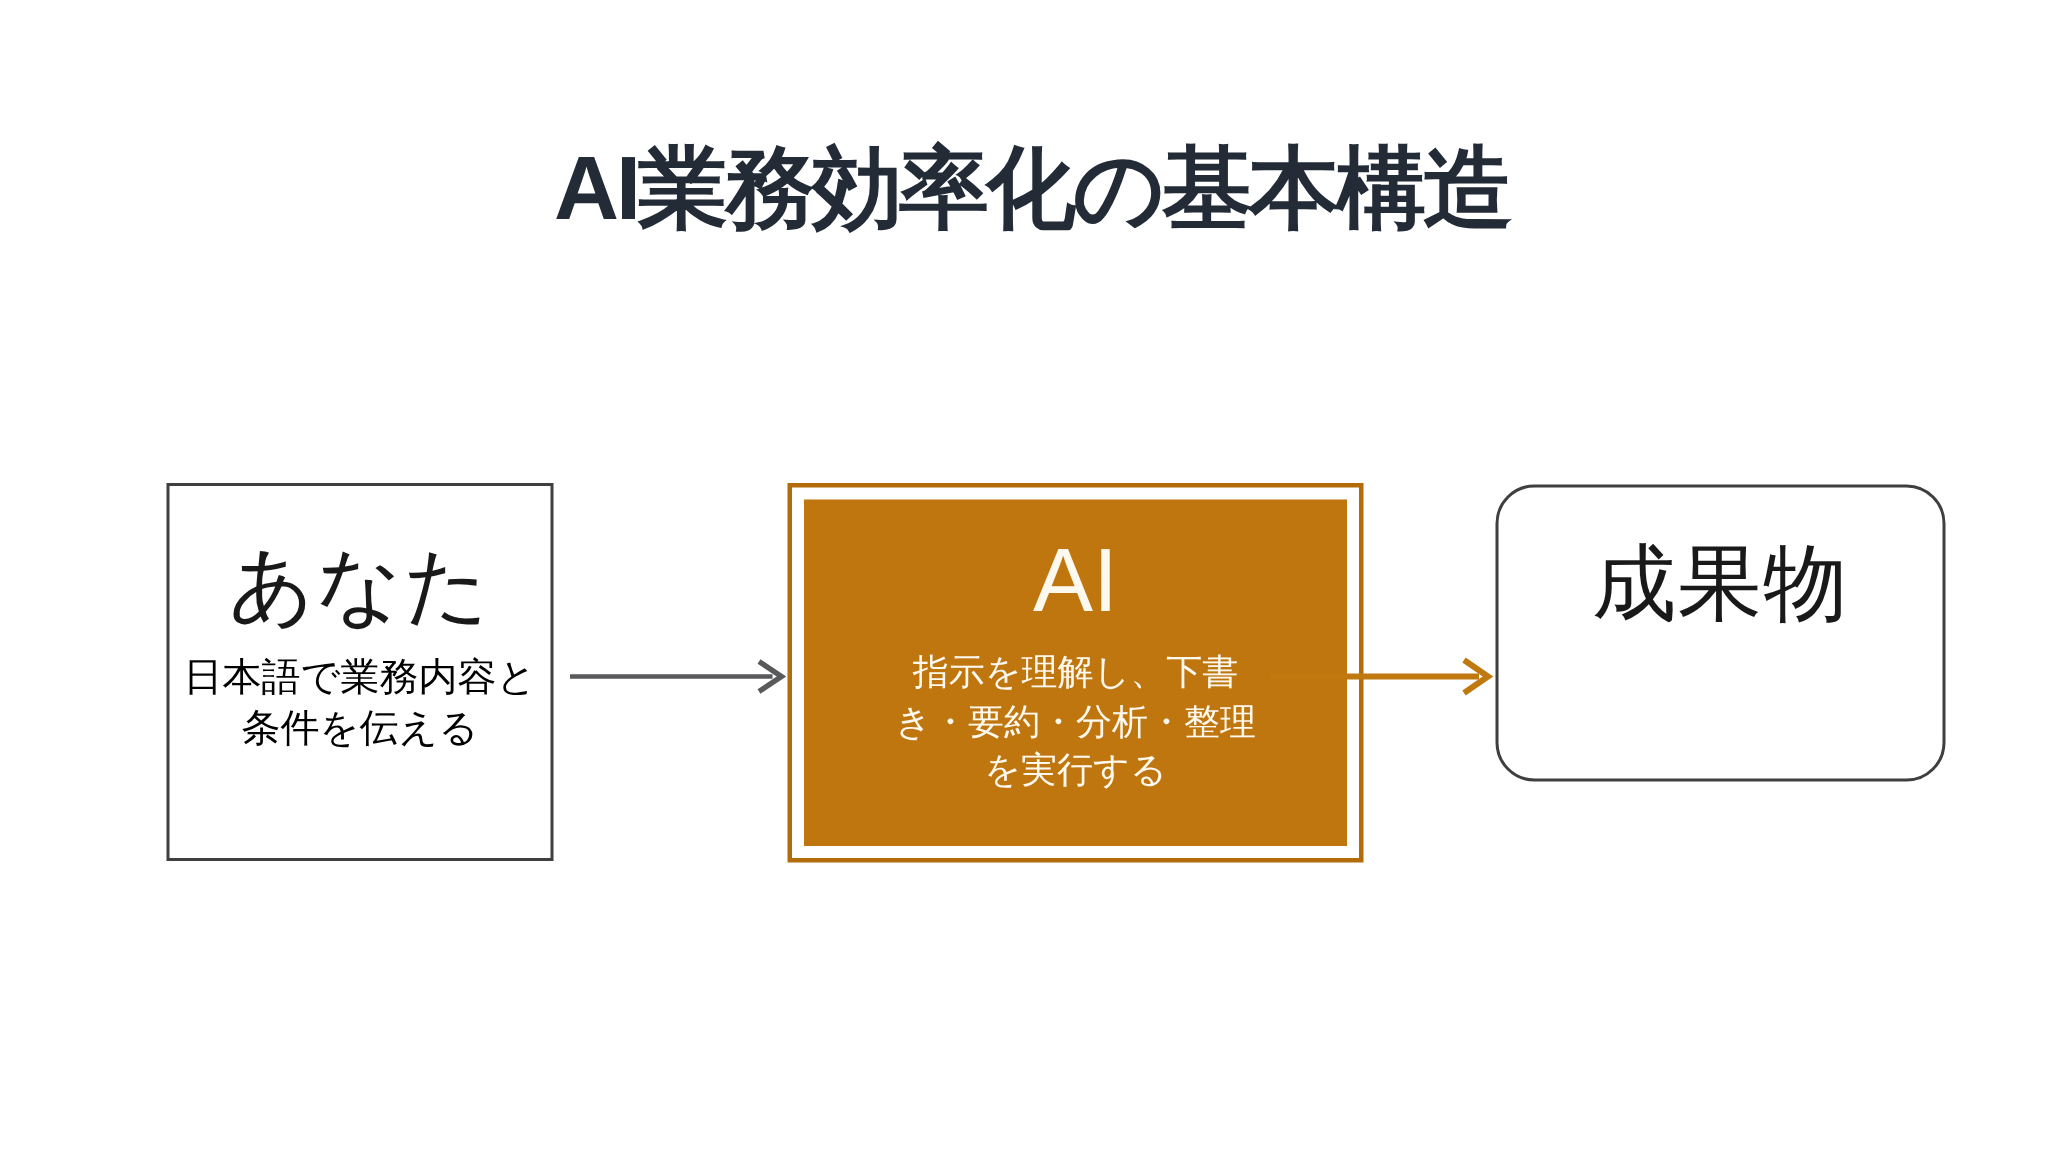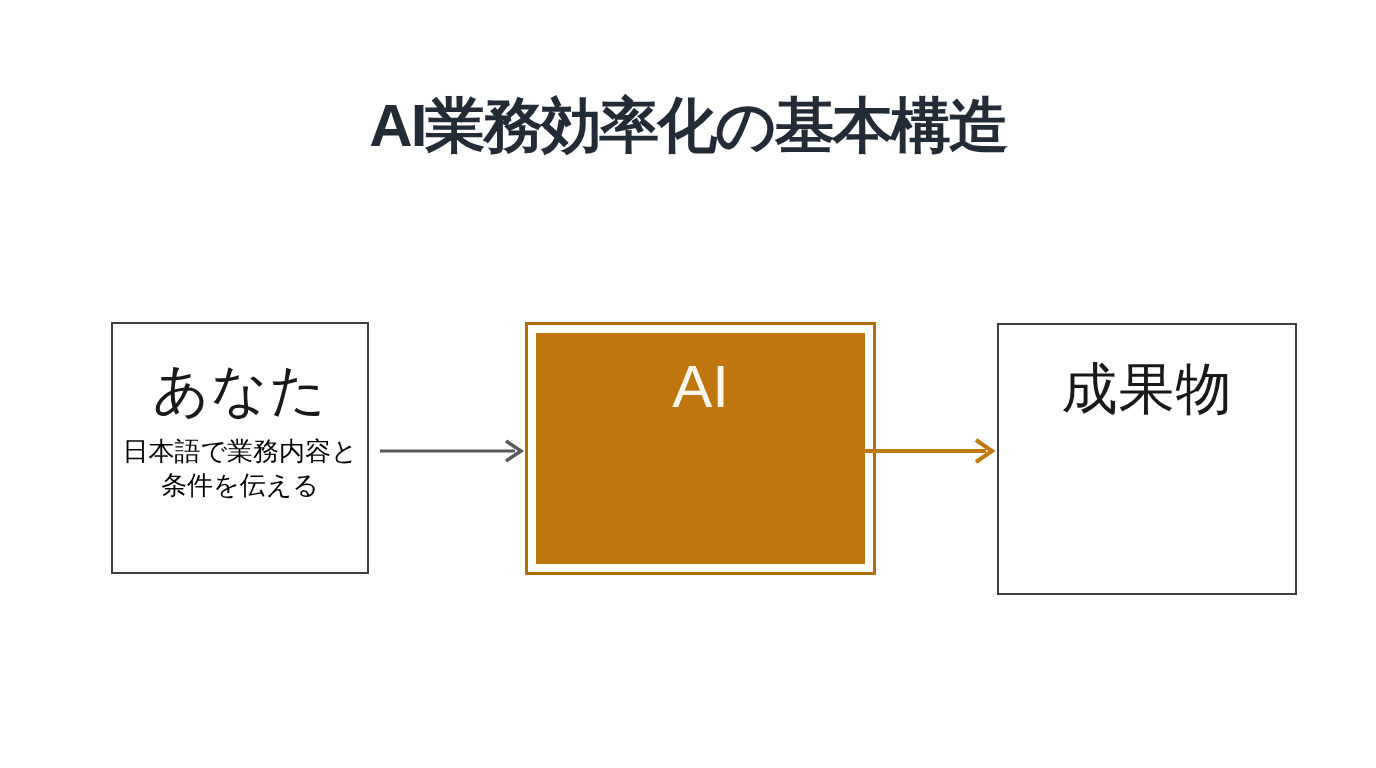--- a/index.html
+++ b/index.html
@@ -17,23 +17,23 @@
     text-align: center;
     font-size: 60px; line-height: 1.0; font-weight: 900;
     color: #232b37; letter-spacing: -2px;
   }
   .node {
     position: absolute; background: #ffffff;
     border: 2px solid #3f3f3f;
     text-align: center;
   }
   .node-you  { left: 78px;  top: 322px; width: 258px; height: 252px; padding-top: 32px; margin-left: 33px; }
-  .node-out  { left: 997px; top: 323px; width: 300px; height: 272px; padding-top: 30px; }
+  .node-out  { left: 997px; top: 323px; width: 300px; height: 198px; padding-top: 30px; border-radius: 26px; }
   .node-ai-frame {
-    position: absolute; left: 525px; top: 322px; width: 351px; height: 253px;
+    position: absolute; left: 525px; top: 322px; width: 384px; height: 253px;
     border: 3px solid #b26d0a; background: #ffffff; padding: 8px;
   }
   .node-ai-fill {
     width: 100%; height: 100%;
     background: #c0760f; color: #fdf9ef;
     text-align: center; padding-top: 18px;
   }
   .node-title {
     font-size: 56px; line-height: 1.2; font-weight: 500;
     color: #191919; letter-spacing: 1px;
@@ -67,20 +67,23 @@
   </div>
 
   <svg class="arrow-svg arrow-gray" width="150" height="26" xmlns="http://www.w3.org/2000/svg">
     <line x1="1" y1="13" x2="136" y2="13" stroke="#58595b" stroke-width="3"></line>
     <path d="M127,3 L142,13 L127,23" fill="none" stroke="#58595b" stroke-width="3.5"></path>
   </svg>
 
   <div class="node-ai-frame">
     <div class="node-ai-fill">
       <div class="node-title">AI</div>
+      <div class="node-desc">指示を理解し、下書
+き・要約・分析・整理
+を実行する</div>
     </div>
   </div>
 
   <svg class="arrow-svg arrow-orange" width="155" height="28" xmlns="http://www.w3.org/2000/svg">
     <line x1="1" y1="14" x2="140" y2="14" stroke="#c0790f" stroke-width="4"></line>
     <path d="M130,3 L146,14 L130,25" fill="none" stroke="#c0790f" stroke-width="4"></path>
   </svg>
 
   <div class="node node-out">
     <div class="node-title">成果物</div>

